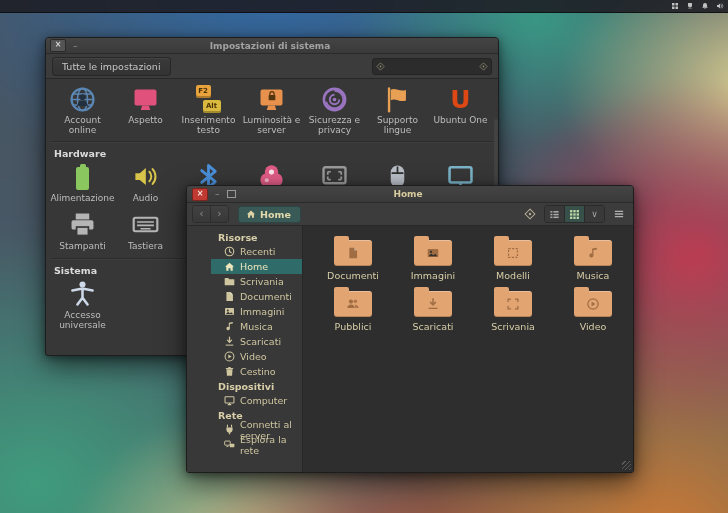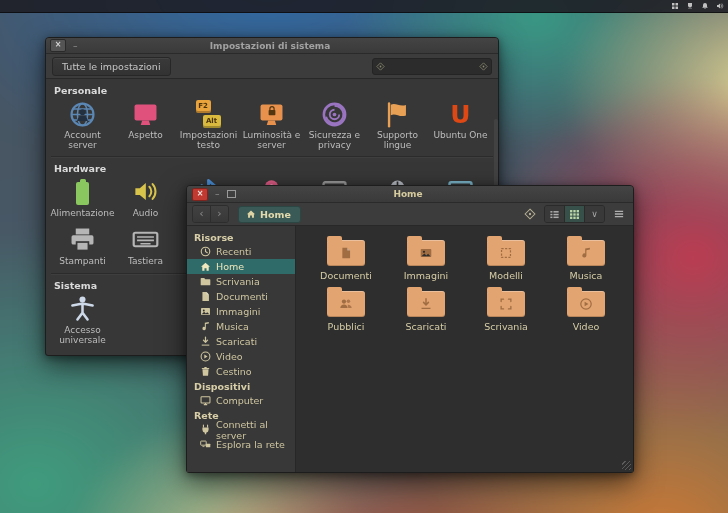--- a/index.html
+++ b/index.html
@@ -85,21 +85,21 @@
   .t-right{margin-left:auto;display:flex;align-items:center;gap:5px;}
   .tbtn{width:18px;height:16px;display:flex;align-items:center;justify-content:center;border-radius:2px;color:#b3ae92;}
   .tbtn .tic{width:12px;height:12px;}
   .view-group{display:flex;border:1px solid #2a2a2a;border-radius:3px;overflow:hidden;}
   .vbtn{width:19px;height:16px;display:flex;align-items:center;justify-content:center;background:#393939;color:#adadad;}
   .vbtn + .vbtn{border-left:1px solid #2a2a2a;}
   .vbtn.active{background:#37514a;color:#bcd6a8;}
   .vbtn .tic{width:11px;height:11px;}
   .vbtn.chev{font-size:9px;color:#a8a8a8;}
   .f-body{display:flex;height:246px;}
-  .sidebar{width:108px;background:#383838;border-right:1px solid #272727;padding-top:4px;overflow:hidden;}
+  .sidebar{width:108px;background:#383838;border-right:1px solid #272727;padding-top:4px;overflow:hidden;padding-left:24px;}
   .sb-header{color:#d8cfa8;font-weight:bold;font-size:9.5px;padding:2px 7px 1px 7px;}
   .sb-item{display:flex;align-items:center;gap:5px;padding:1px 4px 1px 13px;color:#cfc6a0;font-size:9.5px;height:13px;}
   .sb-item .sic{width:11px;height:11px;flex:none;}
   .sb-item.selected{background:#2f6b68;color:#eee6bd;}
   .main{flex:1;background:#2e2e2e;position:relative;}
   .folders{display:grid;grid-template-columns:repeat(4,80px);padding:8px 0 0 10px;row-gap:4px;}
   .fitem{display:flex;flex-direction:column;align-items:center;}
   .fold{width:38px;height:26px;position:relative;background:#e2a470;border-radius:2px 3px 3px 3px;margin-top:6px;
     box-shadow:inset 0 1px rgba(255,255,255,.3), inset 0 -1px rgba(0,0,0,.18);}
   .fold::before{content:"";position:absolute;top:-4px;left:0;width:15px;height:5px;background:#e2a470;border-radius:2px 2px 0 0;}
@@ -305,46 +305,45 @@
       <div class="search-entry">
         <svg class="tic">
             <use href="#s-diamond"></use>
           </svg>
         <svg class="tic">
             <use href="#s-diamond"></use>
           </svg>
       </div>
     </div>
     <div class="s-content">
-      <div class="sec-header">Personale</div>
       <div class="tile-row">
         <div class="tile">
           <div class="tico" style="color:#5b87b5">
               <svg class="ic">
                 <use href="#s-globe-user"></use>
               </svg>
             </div>
-          <div class="tlabel">Account server</div>
+          <div class="tlabel">Account online</div>
         </div>
         <div class="tile">
           <div class="tico" style="color:#e0527c">
               <svg class="ic">
                 <use href="#s-monitor-fill"></use>
               </svg>
             </div>
           <div class="tlabel">Aspetto</div>
         </div>
         <div class="tile">
           <div class="tico">
             <div class="keycaps">
               <div class="key key-top">F2</div>
               <div class="key key-bottom">Alt</div>
             </div>
           </div>
-          <div class="tlabel">Impostazioni testo</div>
+          <div class="tlabel">Inserimento testo</div>
         </div>
         <div class="tile">
           <div class="tico" style="color:#e8914d">
             <svg class="ic">
                 <use href="#s-monitor-fill"></use>
               </svg>
             <svg class="lock-overlay">
                 <use href="#s-lock"></use>
               </svg>
           </div>

